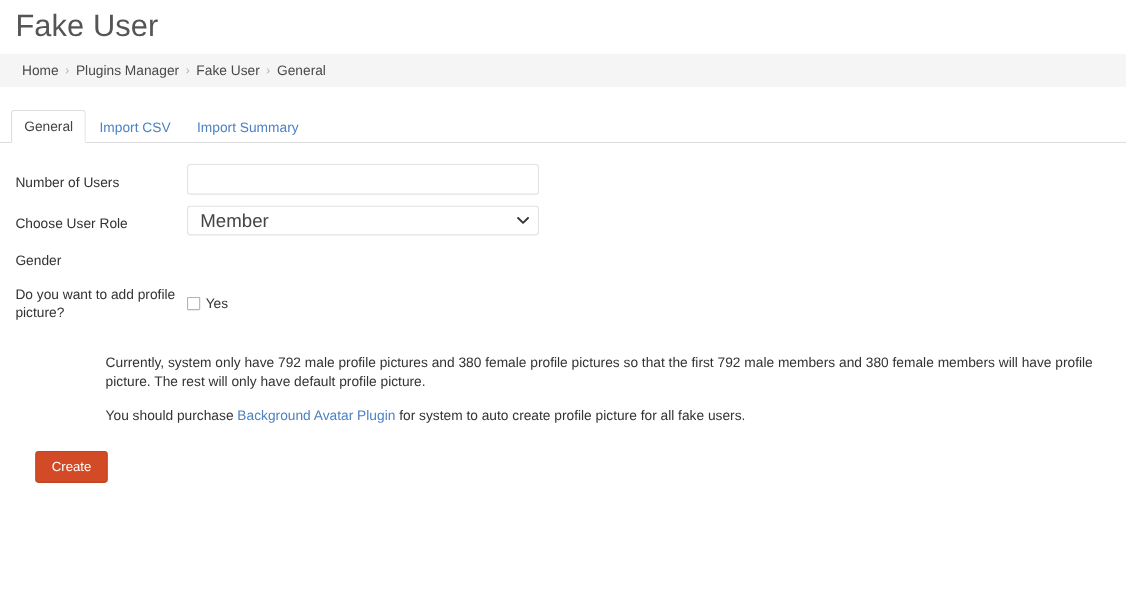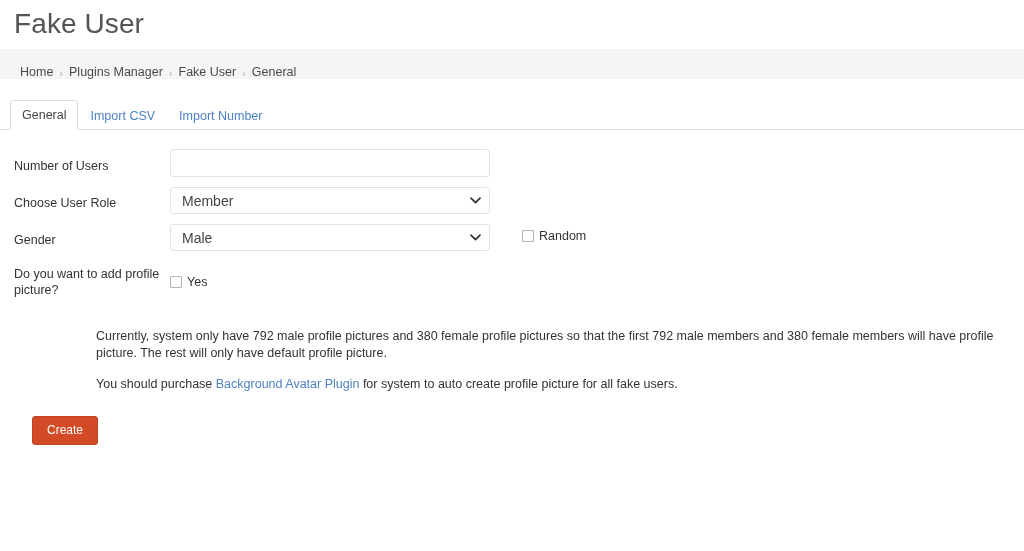--- a/index.html
+++ b/index.html
@@ -26,21 +26,21 @@
     line-height: 36px;
     letter-spacing: 0.1px;
   }
 
   
   .breadcrumb-bar {
     background: #f5f5f5;
     height: 30px;
     margin-top: 7px;
     display: flex;
-    align-items: flex-end;
+    align-items: center;
     padding-left: 20px;
     box-sizing: border-box;
   }
   .breadcrumb-item {
     font-size: 12.5px;
     color: #4a4a4a;
   }
   .breadcrumb-item.link {
     color: #4a4a4a;
     text-decoration: none;
@@ -126,21 +126,21 @@
     position: relative;
     width: 320px;
   }
   .select-box {
     width: 320px;
     height: 27px;
     border: 1px solid #e2e2e2;
     border-radius: 3px;
     box-sizing: border-box;
     background: #ffffff;
-    font-size: 14px;
+    font-size: 17px;
     color: #444444;
     display: flex;
     align-items: center;
     padding: 0 24px 0 11px;
     cursor: pointer;
   }
   .select-arrow {
     position: absolute;
     right: 9px;
     top: 0;
@@ -228,21 +228,21 @@
   <span class="breadcrumb-item link">Plugins Manager</span>
   <span class="breadcrumb-sep">›</span>
   <span class="breadcrumb-item link">Fake User</span>
   <span class="breadcrumb-sep">›</span>
   <span class="breadcrumb-item">General</span>
 </div>
 
 <div class="tabs">
   <div class="tab active">General</div>
   <div class="tab">Import CSV</div>
-  <div class="tab">Import Number</div>
+  <div class="tab">Import Summary</div>
 </div>
 
 <div class="form">
 
   <div class="form-row">
     <div class="form-label">Number of Users</div>
     <div class="form-control">
       <input class="text-input" type="text" value="" style="">
     </div>
   </div>
@@ -258,36 +258,20 @@
           <svg width="11" height="7" viewBox="0 0 11 7" xmlns="http://www.w3.org/2000/svg">
             <path d="M1 1.2 L5.5 5.6 L10 1.2" fill="none" stroke="#333333" stroke-width="1.7" stroke-linecap="round" stroke-linejoin="round"></path>
           </svg>
         </span>
       </div>
     </div>
   </div>
 
   <div class="form-row">
     <div class="form-label">Gender</div>
-    <div class="form-control">
-      <div class="select-wrap">
-        <div class="select-box">
-          <span>Male</span>
-        </div>
-        <span class="select-arrow">
-          <svg width="11" height="7" viewBox="0 0 11 7" xmlns="http://www.w3.org/2000/svg">
-            <path d="M1 1.2 L5.5 5.6 L10 1.2" fill="none" stroke="#333333" stroke-width="1.7" stroke-linecap="round" stroke-linejoin="round"></path>
-          </svg>
-        </span>
-      </div>
-      <label class="checkbox-inline gender-random">
-        <span class="cb"></span>
-        <span class="cb-label">Random</span>
-      </label>
-    </div>
   </div>
 
   <div class="form-row">
     <div class="form-label">Do you want to add profile picture?</div>
     <div class="form-control">
       <label class="checkbox-inline yes-wrap">
         <span class="cb"></span>
         <span class="cb-label">Yes</span>
       </label>
     </div>

